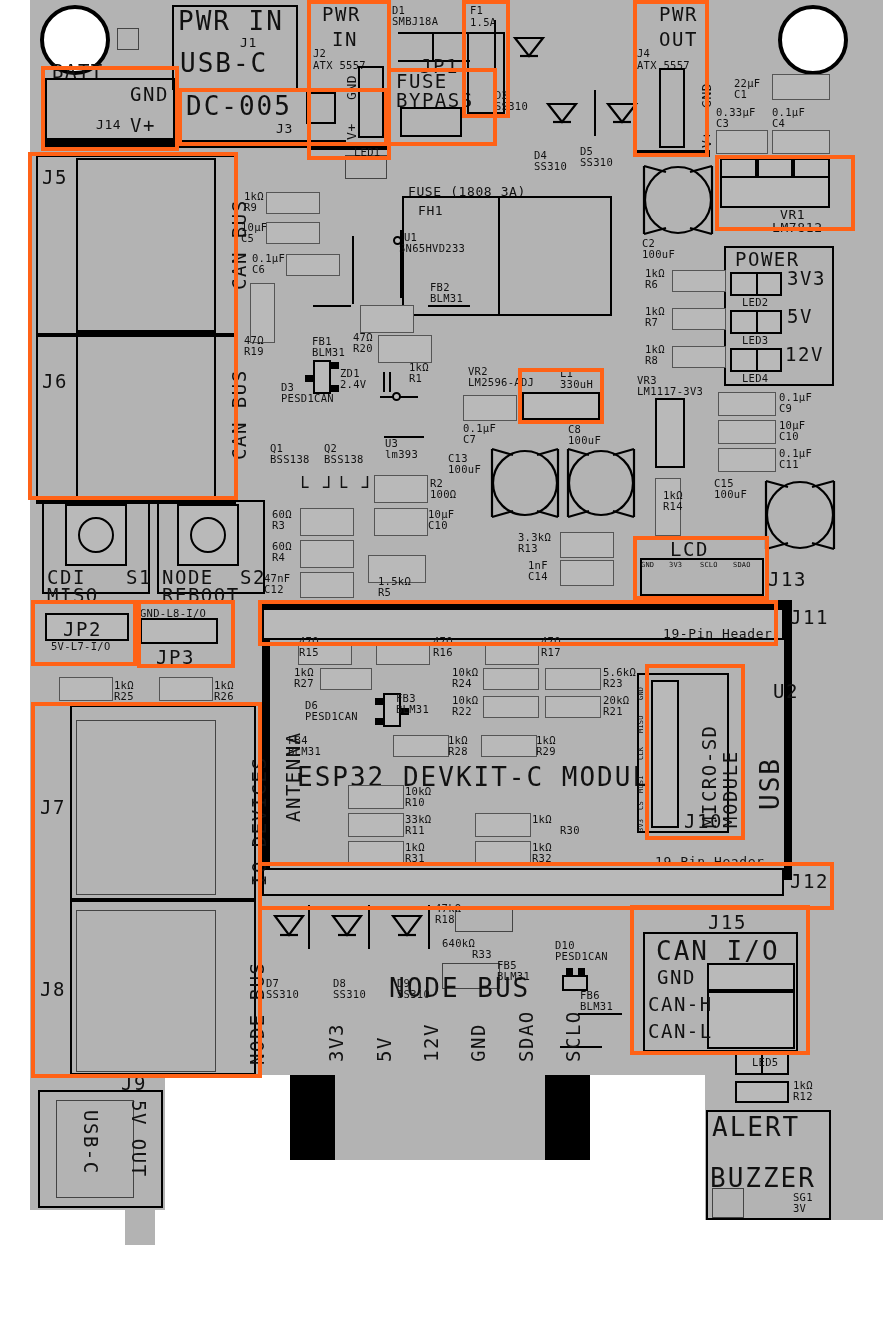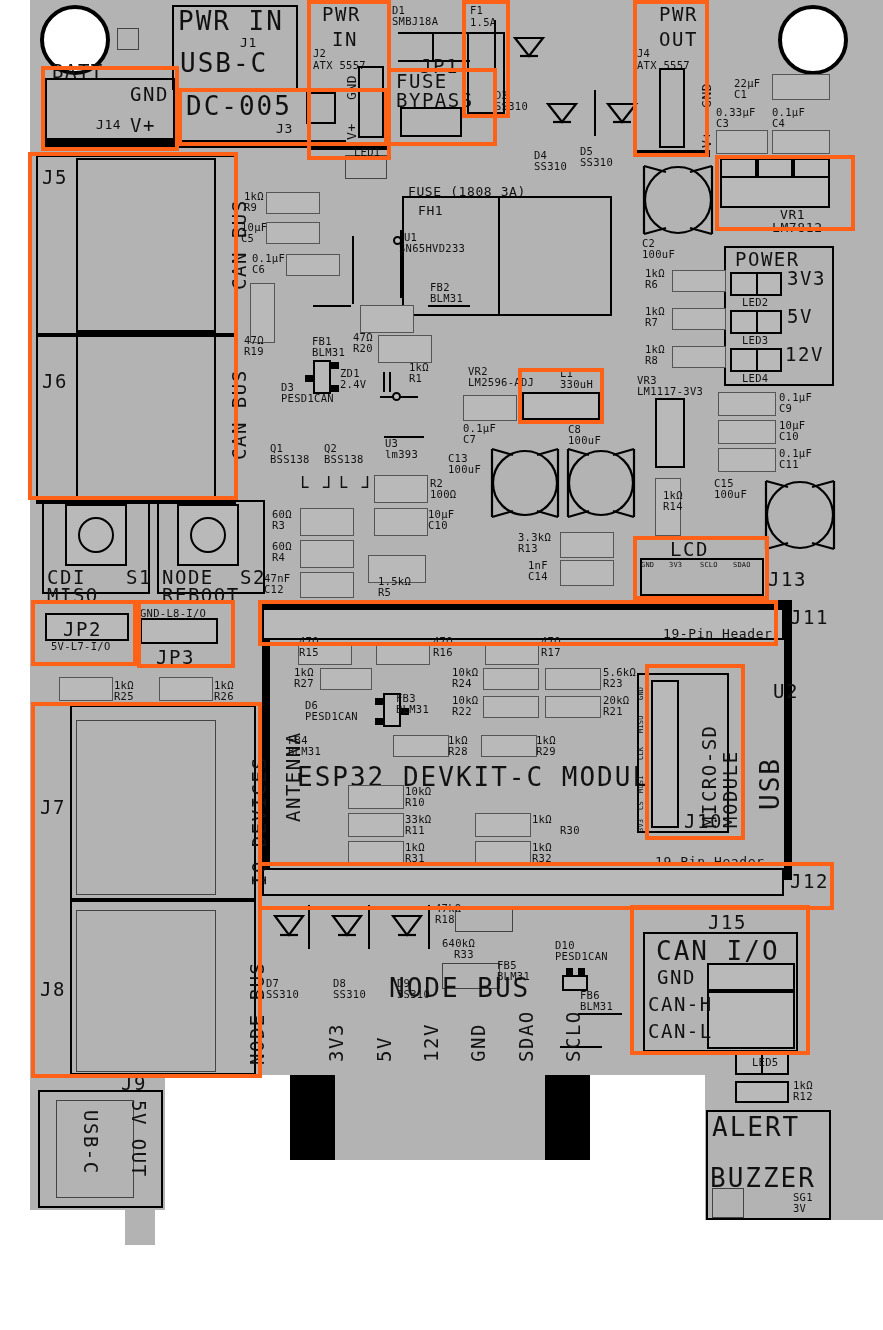--- a/index.html
+++ b/index.html
@@ -494,21 +494,21 @@
   <div class="t xs" style="left:266px;top:989px;">SS310</div>
   <div class="t xs" style="left:333px;top:978px;">D8</div>
   <div class="t xs" style="left:333px;top:989px;">SS310</div>
   <div class="t xs" style="left:397px;top:978px;">D9</div>
   <div class="t xs" style="left:397px;top:989px;">SS310</div>
 
   <div class="t xs" style="left:435px;top:903px;">47kΩ</div>
   <div class="t xs" style="left:435px;top:914px;">R18</div>
   <div class="ol-thin" style="left:455px;top:908px;width:58px;height:24px;"></div>
   <div class="t xs" style="left:442px;top:938px;">640kΩ</div>
-  <div class="t xs" style="left:442px;top:949px;padding-left:12px;">R33</div>
+  <div class="t xs" style="left:460px;top:949px;padding-left:12px;">R33</div>
   <div class="ol-thin" style="left:442px;top:963px;width:58px;height:26px;"></div>
   <div class="t xs" style="left:497px;top:960px;">FB5</div>
   <div class="t xs" style="left:497px;top:971px;">BLM31</div>
 
   <div class="t xs" style="left:555px;top:940px;">D10</div>
   <div class="t xs" style="left:555px;top:951px;">PESD1CAN</div>
   <div class="pad-d" style="left:562px;top:975px;width:26px;height:16px;"></div>
   <div class="blk" style="left:566px;top:968px;width:7px;height:8px;"></div>
   <div class="blk" style="left:578px;top:968px;width:7px;height:8px;"></div>
   <div class="t xs" style="left:580px;top:990px;">FB6</div>

